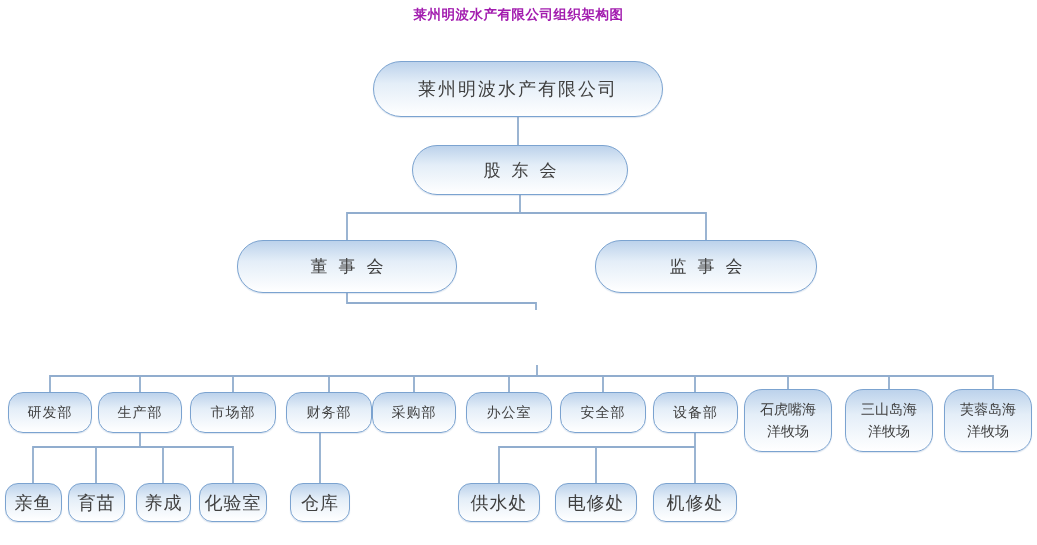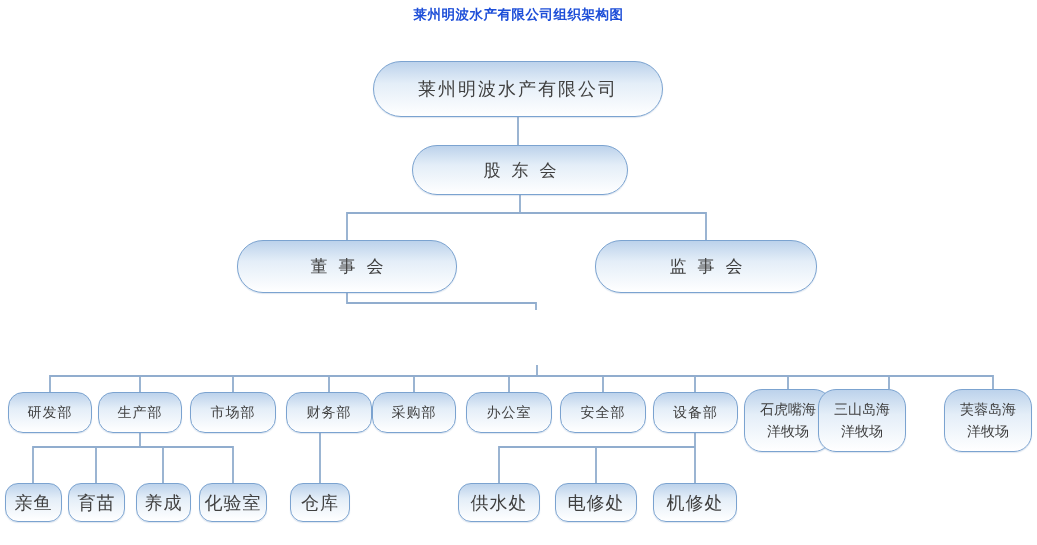--- a/index.html
+++ b/index.html
@@ -11,21 +11,21 @@
   }
   html,body{margin:0;padding:0;background:#ffffff;}
   .canvas{
     position:relative;width:1037px;height:545px;overflow:hidden;
     background:#ffffff;
     font-family:"Liberation Serif","DejaVu Serif",serif;
   }
   .title{
     position:absolute;top:6px;left:0;width:100%;
     text-align:center;font-family:"Liberation Sans","DejaVu Sans",sans-serif;
-    font-weight:bold;font-size:13.5px;color:#1d4ed8;letter-spacing:.5px;
+    font-weight:bold;font-size:13.5px;color:#a21caf;letter-spacing:.5px;
   }
   svg.connectors{position:absolute;left:0;top:0;pointer-events:none;}
   .node{
     position:absolute;box-sizing:border-box;
     display:flex;align-items:center;justify-content:center;
     border:1.5px solid var(--border,#7ba3d0);
     background:linear-gradient(180deg,var(--fill-top,#bcd2eb) 0%,#e4eef8 40%,var(--fill-bottom,#ffffff) 100%);
     color:var(--text,#404040);
     text-align:center;white-space:normal;
     box-shadow:0 1px 1px rgba(120,150,190,.25);
@@ -76,21 +76,21 @@
 
   <div class="node dept" style="left:8px;top:392px;width:84px">研发部</div>
   <div class="node dept" style="left:98px;top:392px;width:84px">生产部</div>
   <div class="node dept" style="left:190px;top:392px;width:86px">市场部</div>
   <div class="node dept" style="left:286px;top:392px;width:86px">财务部</div>
   <div class="node dept" style="left:466px;top:392px;width:86px">办公室</div>
   <div class="node dept" style="left:372px;top:392px;width:84px">采购部</div>
   <div class="node dept" style="left:560px;top:392px;width:86px">安全部</div>
   <div class="node dept" style="left:653px;top:392px;width:85px">设备部</div>
   <div class="node ranch" style="left:744px;top:389px;width:88px">石虎嘴海洋牧场</div>
-  <div class="node ranch" style="left:818px;top:389px;width:88px">三山岛海洋牧场</div>
+  <div class="node ranch" style="left:845px;top:389px;width:88px">三山岛海洋牧场</div>
   <div class="node ranch" style="left:944px;top:389px;width:88px">芙蓉岛海洋牧场</div>
 
   <div class="node sub" style="left:5px;top:483px;width:57px">亲鱼</div>
   <div class="node sub" style="left:68px;top:483px;width:57px">育苗</div>
   <div class="node sub" style="left:136px;top:483px;width:55px">养成</div>
   <div class="node sub" style="left:199px;top:483px;width:68px">化验室</div>
 
   <div class="node sub" style="left:290px;top:483px;width:60px">仓库</div>
 
   <div class="node sub" style="left:458px;top:483px;width:82px">供水处</div>

